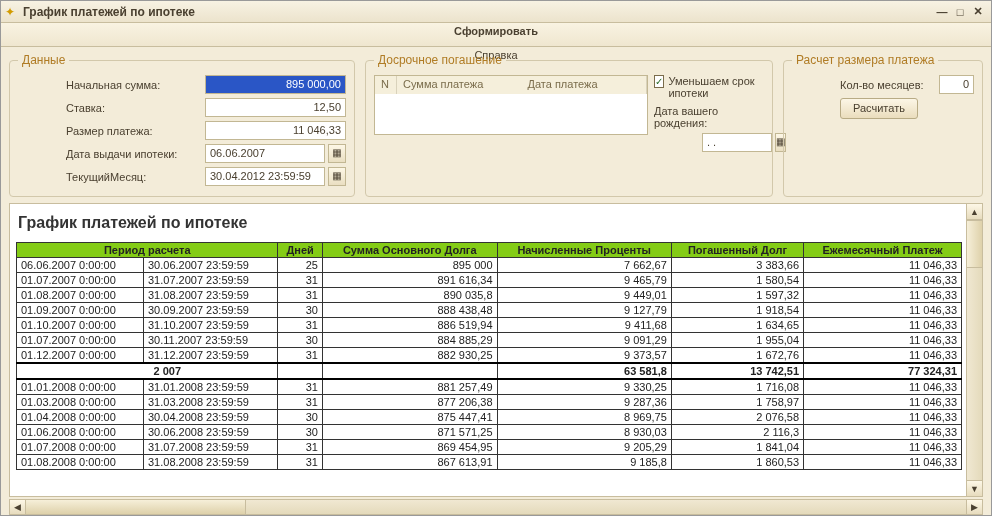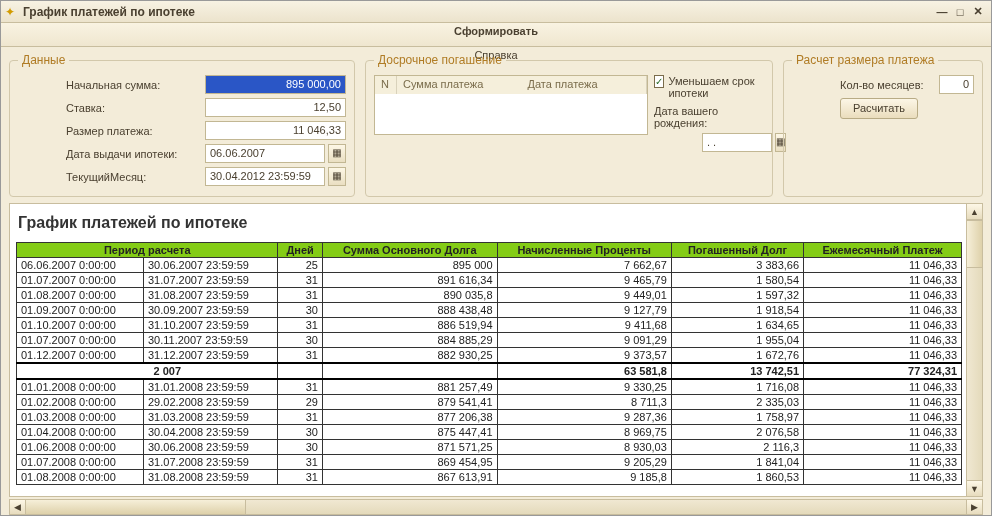--- a/index.html
+++ b/index.html
@@ -336,29 +336,20 @@
             <tr>
               <td>01.01.2008 0:00:00</td>
               <td>31.01.2008 23:59:59</td>
               <td class="num">31</td>
               <td class="num">881 257,49</td>
               <td class="num">9 330,25</td>
               <td class="num">1 716,08</td>
               <td class="num">11 046,33</td>
             </tr>
             <tr>
-              <td>01.02.2008 0:00:00</td>
-              <td>29.02.2008 23:59:59</td>
-              <td class="num">29</td>
-              <td class="num">879 541,41</td>
-              <td class="num">8 711,3</td>
-              <td class="num">2 335,03</td>
-              <td class="num">11 046,33</td>
-            </tr>
-            <tr>
               <td>01.03.2008 0:00:00</td>
               <td>31.03.2008 23:59:59</td>
               <td class="num">31</td>
               <td class="num">877 206,38</td>
               <td class="num">9 287,36</td>
               <td class="num">1 758,97</td>
               <td class="num">11 046,33</td>
             </tr>
             <tr>
               <td>01.04.2008 0:00:00</td>

